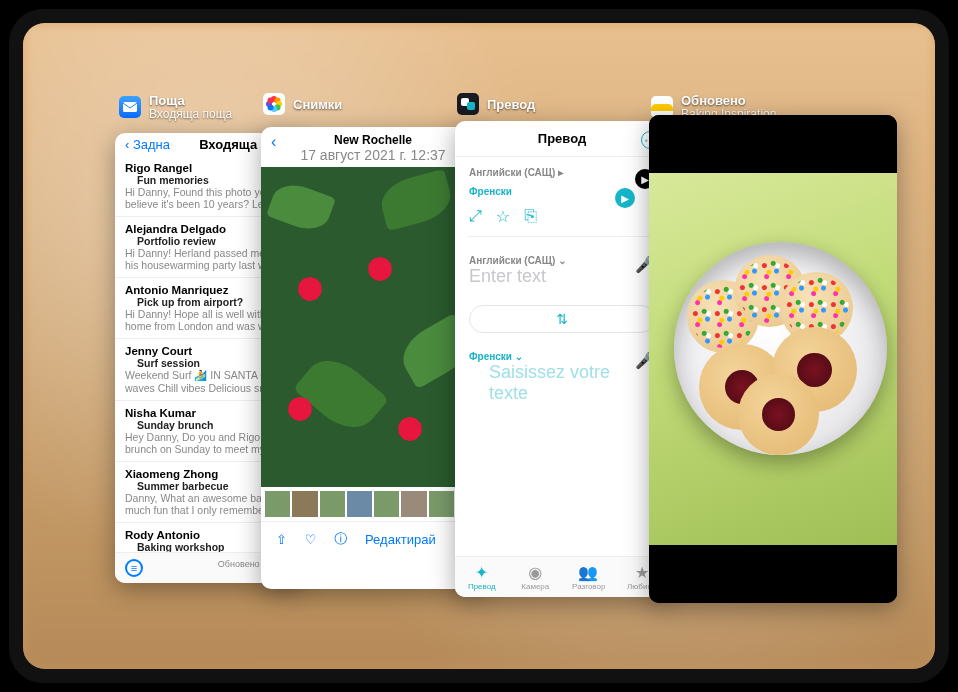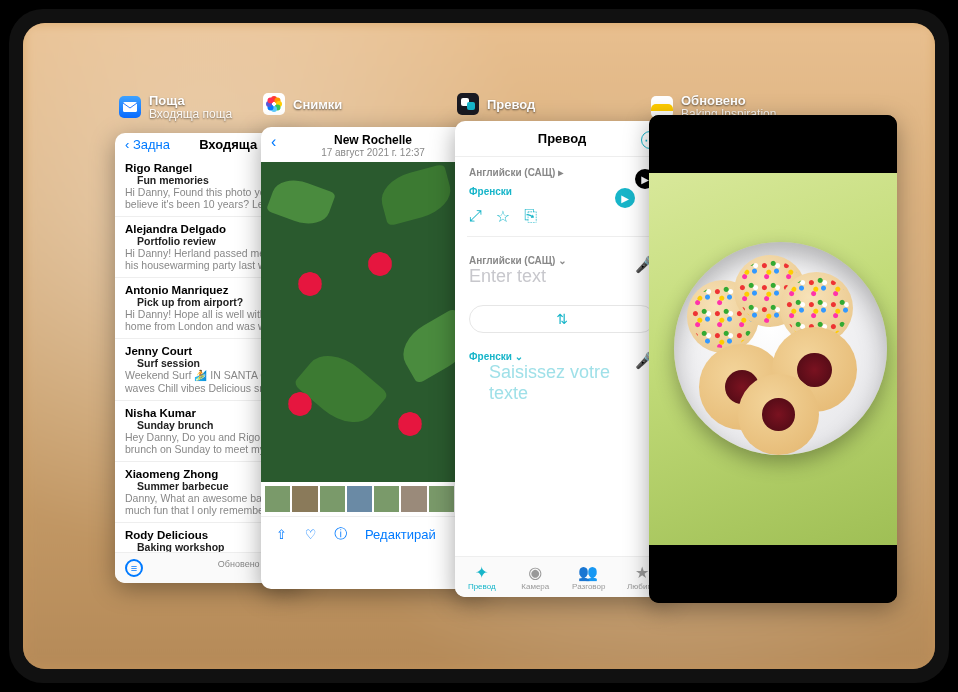--- a/index.html
+++ b/index.html
@@ -64,21 +64,21 @@
   .mail-item .from{font-weight:700;color:#000;font-size:11.5px;}
   .mail-item .subj{font-weight:600;color:#222;font-size:10.5px;padding-left:12px;}
   .mail-item .prev{color:#888;}
   .mail-foot{position:absolute;bottom:0;left:0;right:0;padding:6px 10px;display:flex;justify-content:space-between;font-size:9px;color:#888;border-top:1px solid #eee;background:#fafafa;}
   .mail-foot .circ{width:18px;height:18px;border-radius:50%;border:2px solid #007aff;display:flex;align-items:center;justify-content:center;color:#007aff;font-size:11px;}
 
   
   .ph-top{text-align:center;padding:6px 0 4px;position:relative;}
   .ph-top .back{position:absolute;left:10px;top:6px;color:#007aff;font-size:16px;}
   .ph-top .loc{font-weight:600;font-size:12px;}
-  .ph-top .ts{font-size:10px;color:#888;}
+  .ph-top .ts{font-size:14px;color:#888;}
   .ph-img{height:320px;background:#2a5a2e;position:relative;overflow:hidden;}
   .leaf{position:absolute;border-radius:50% 10% 50% 10%;background:#4a8b3e;}
   .flower{position:absolute;width:44px;height:44px;}
   .petal{position:absolute;width:18px;height:24px;background:#e6163f;border-radius:50% 50% 50% 50%;}
   .ph-strip{display:flex;gap:2px;padding:4px;}
   .thumb{flex:1;height:26px;background:#7a9a6a;}
   .ph-tools{display:flex;justify-content:space-around;align-items:center;padding:8px 6px;color:#007aff;font-size:13px;border-top:1px solid #eee;}
 
   
   .tr-top{text-align:center;font-weight:700;font-size:13px;padding:10px 0;border-bottom:1px solid #eee;position:relative;}
@@ -204,21 +204,21 @@
             <div class="from">Nisha Kumar</div>
             <div class="subj">Sunday brunch</div>
             <div class="prev">Hey Danny, Do you and Rigo wan brunch on Sunday to meet my da</div>
           </div>
           <div class="mail-item">
             <div class="from">Xiaomeng Zhong</div>
             <div class="subj">Summer barbecue</div>
             <div class="prev">Danny, What an awesome barbe much fun that I only remembere</div>
           </div>
           <div class="mail-item">
-            <div class="from">Rody Delicious</div>
+            <div class="from">Rody Antonio</div>
             <div class="subj">Baking workshop</div>
             <div class="prev"></div>
           </div>
         </div>
       <div class="mail-foot">
         <span class="circ">≡</span>
         <span>Обновено току-що</span>
       </div>
     </div>
 

